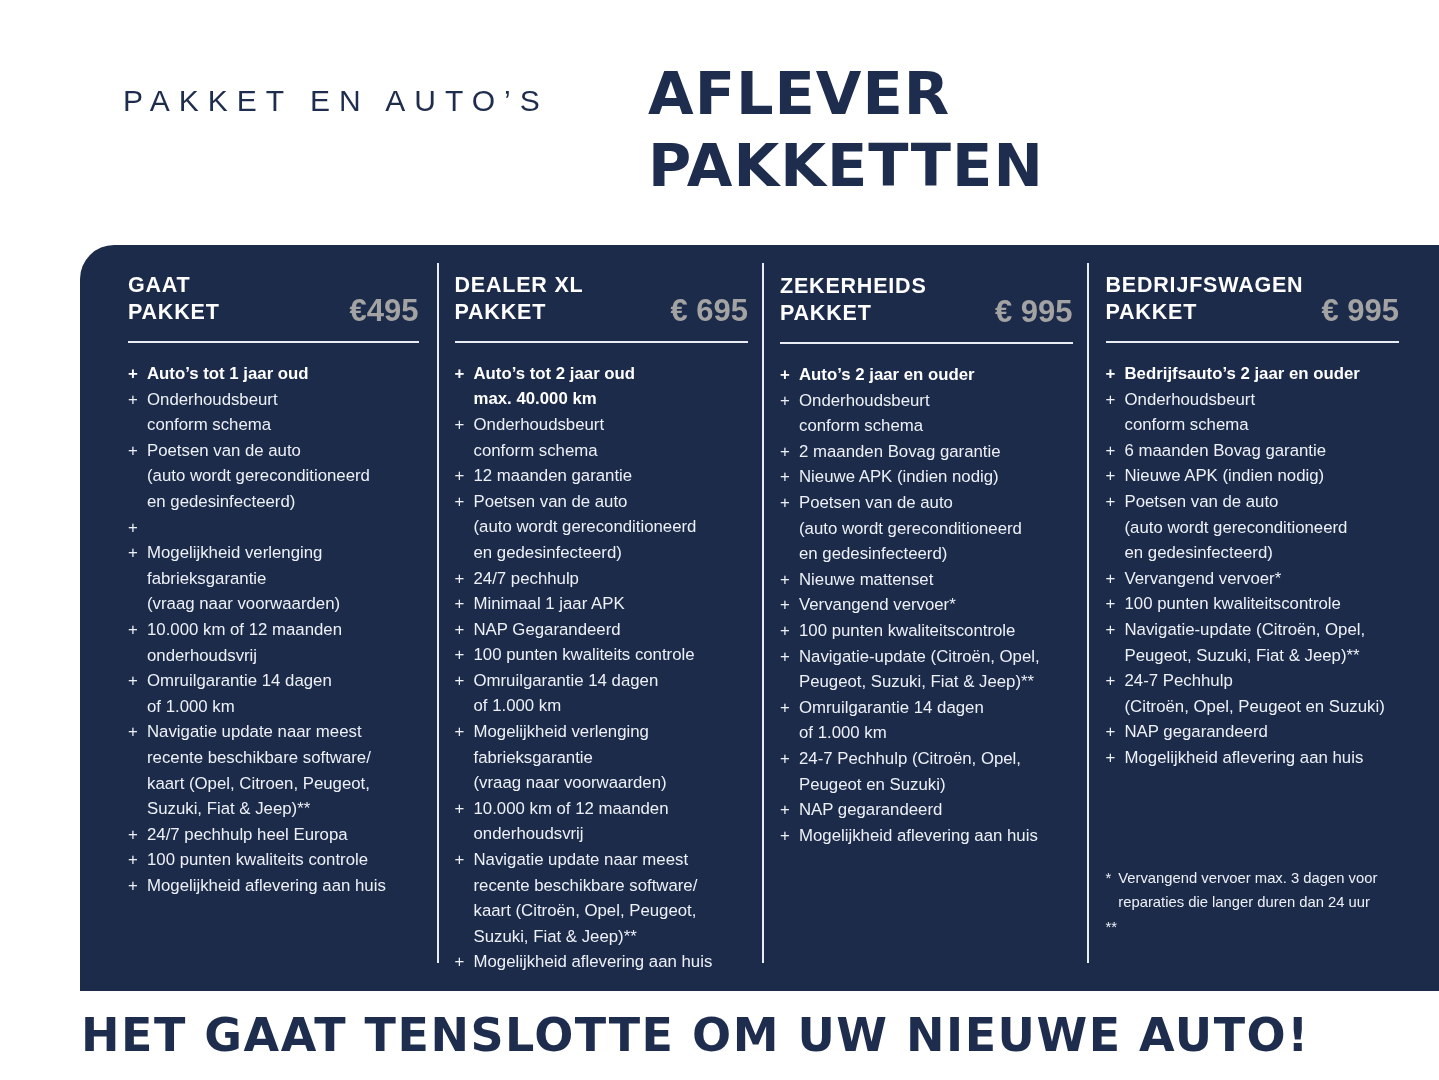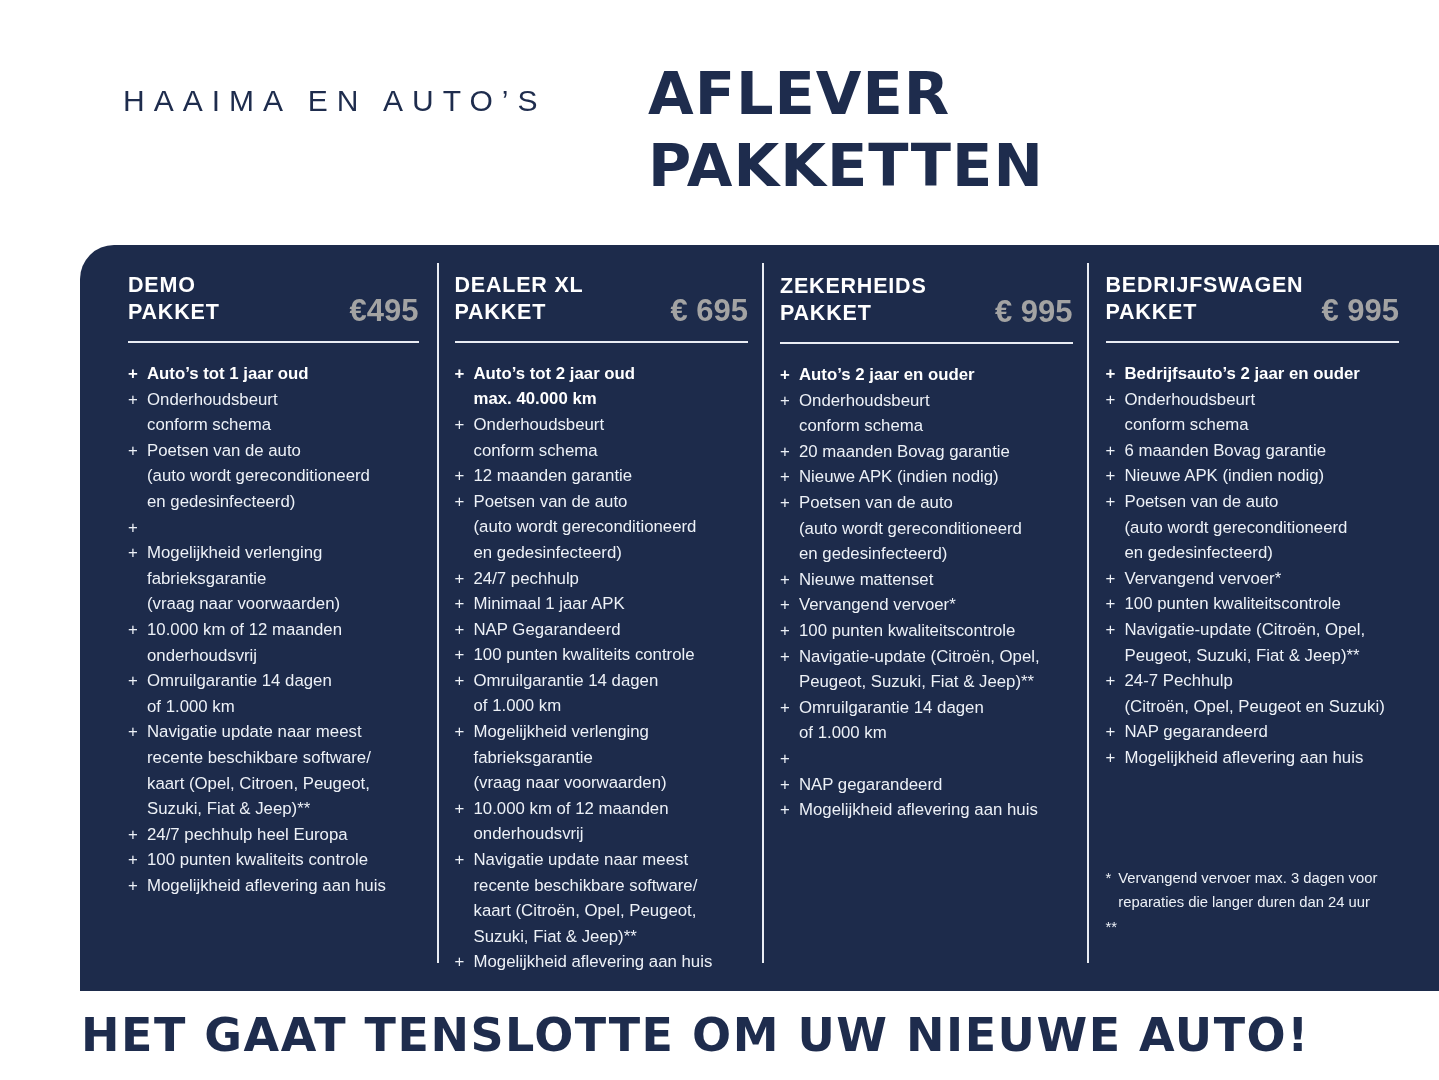--- a/index.html
+++ b/index.html
@@ -89,34 +89,34 @@
     position: absolute; left: 81px; top: 1008px;
     font-family: "DejaVu Sans", sans-serif;
     font-size: 46px; font-weight: 800; letter-spacing: 1.5px;
     color: var(--navy); white-space: nowrap;
   }
 </style>
 </head>
 <body>
 
 <div class="logo">
-  <div class="logo-tagline">HAAIMA EN AUTO’S</div>
+  <div class="logo-tagline">PAKKET EN AUTO’S</div>
 </div>
 
 <div class="main-title">
   <div>AFLEVER</div>
   <div>PAKKETTEN</div>
 </div>
 
 <section class="panel">
 
   <div class="col col-1">
     <div class="pkg-head">
       <div class="pkg-name">
-        <div>DEMO</div>
+        <div>GAAT</div>
         <div>PAKKET</div>
       </div>
       <div class="pkg-price">€495</div>
     </div>
     <div class="underline"></div>
     <div class="items">
         <div class="item bold">
           <span class="plus">+</span>
           <span class="txt">Auto’s tot 1 jaar oud</span>
         </div>
@@ -266,21 +266,21 @@
           <span class="plus">+</span>
           <span class="txt">Auto’s 2 jaar en ouder</span>
         </div>
         <div class="item">
           <span class="plus">+</span>
           <span class="txt">Onderhoudsbeurt
 conform schema</span>
         </div>
         <div class="item">
           <span class="plus">+</span>
-          <span class="txt">20 maanden Bovag garantie</span>
+          <span class="txt">2 maanden Bovag garantie</span>
         </div>
         <div class="item">
           <span class="plus">+</span>
           <span class="txt">Nieuwe APK (indien nodig)</span>
         </div>
         <div class="item">
           <span class="plus">+</span>
           <span class="txt">Poetsen van de auto
 (auto wordt gereconditioneerd
 en gedesinfecteerd)</span>
@@ -302,20 +302,22 @@
           <span class="txt">Navigatie-update (Citroën, Opel,
 Peugeot, Suzuki, Fiat &amp; Jeep)**</span>
         </div>
         <div class="item">
           <span class="plus">+</span>
           <span class="txt">Omruilgarantie 14 dagen
 of 1.000 km</span>
         </div>
         <div class="item">
           <span class="plus">+</span>
+          <span class="txt">24-7 Pechhulp (Citroën, Opel,
+Peugeot en Suzuki)</span>
         </div>
         <div class="item">
           <span class="plus">+</span>
           <span class="txt">NAP gegarandeerd</span>
         </div>
         <div class="item">
           <span class="plus">+</span>
           <span class="txt">Mogelijkheid aflevering aan huis</span>
         </div>
       </div>

